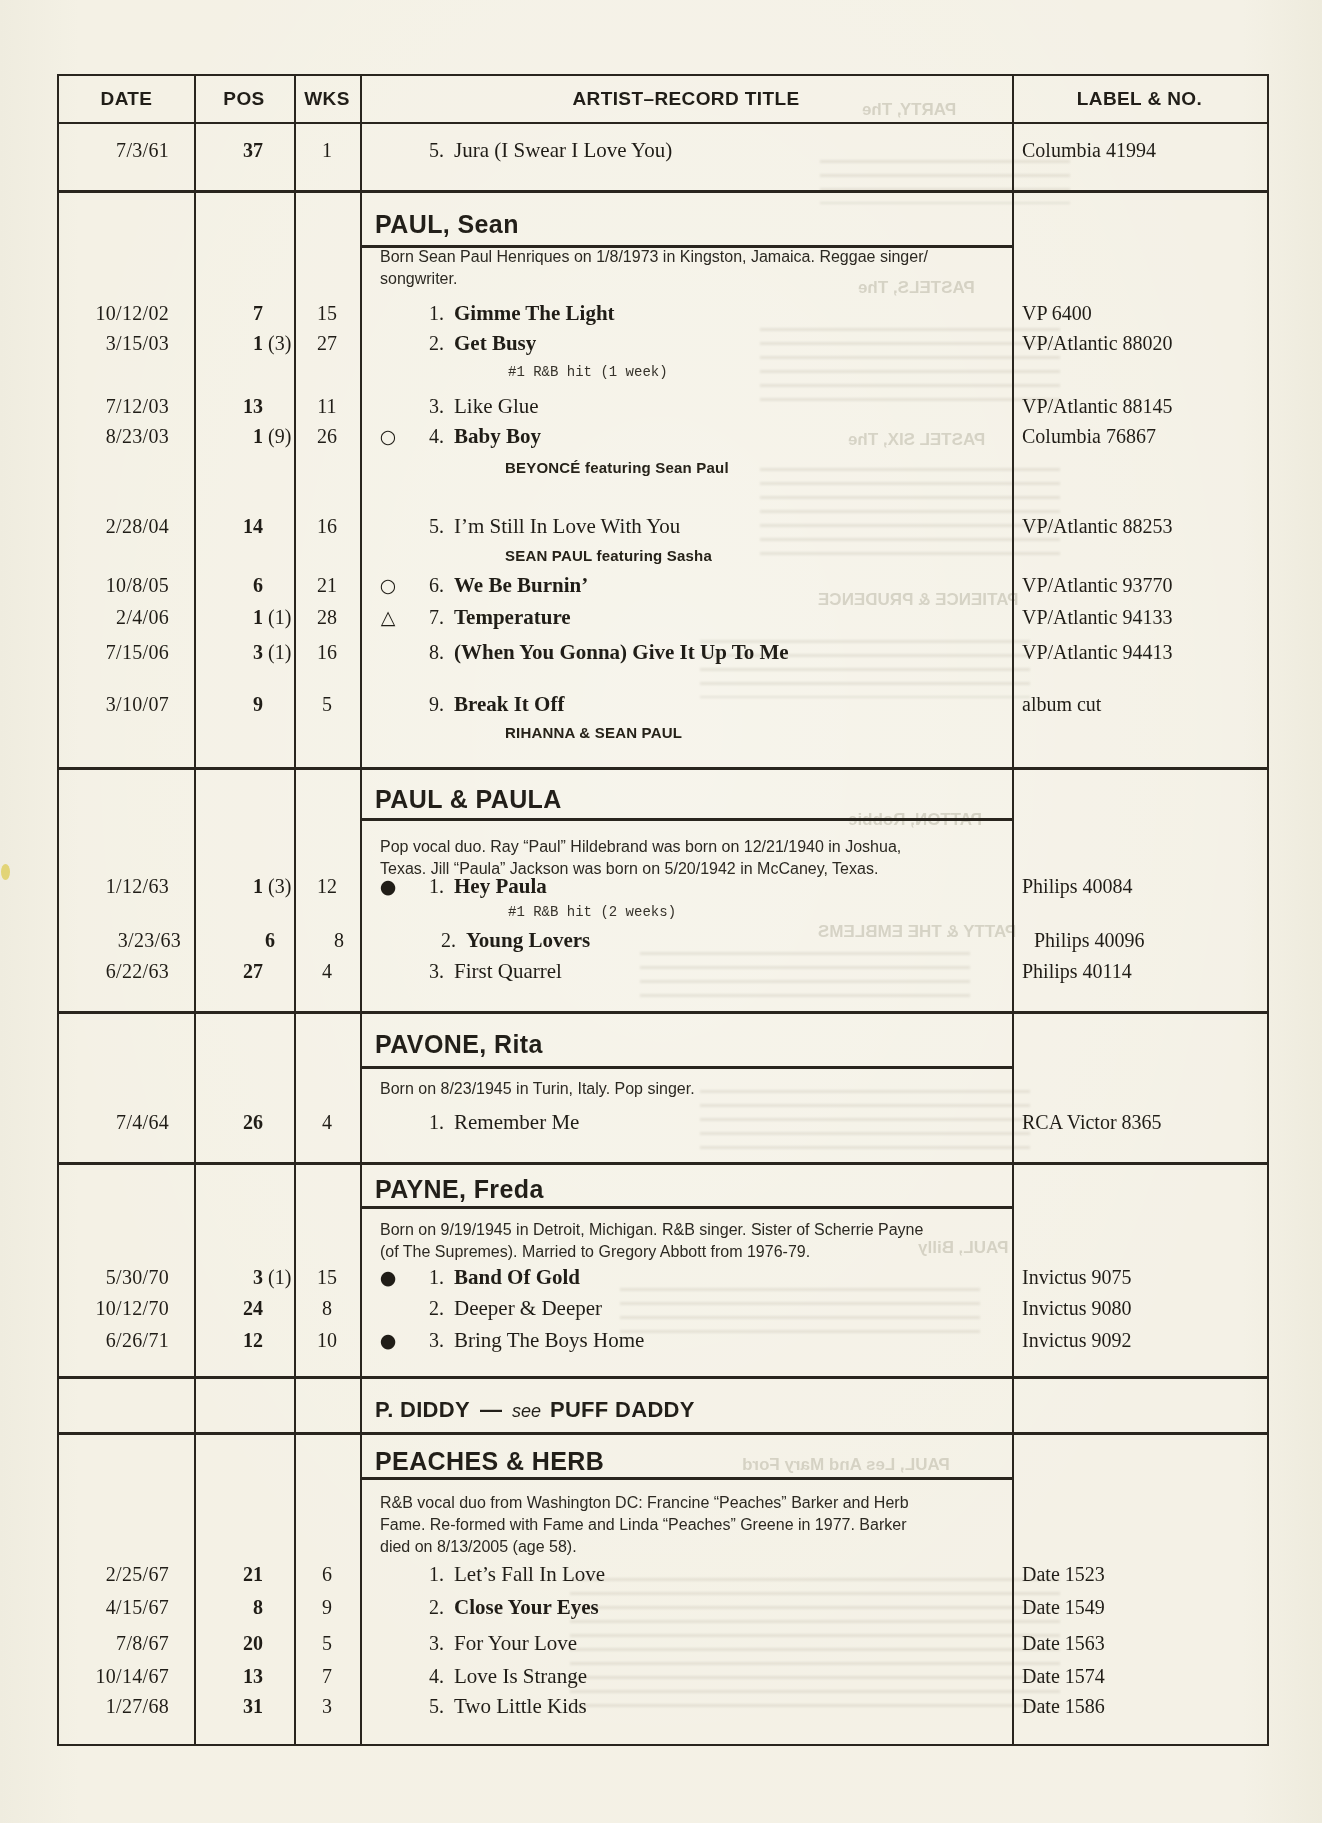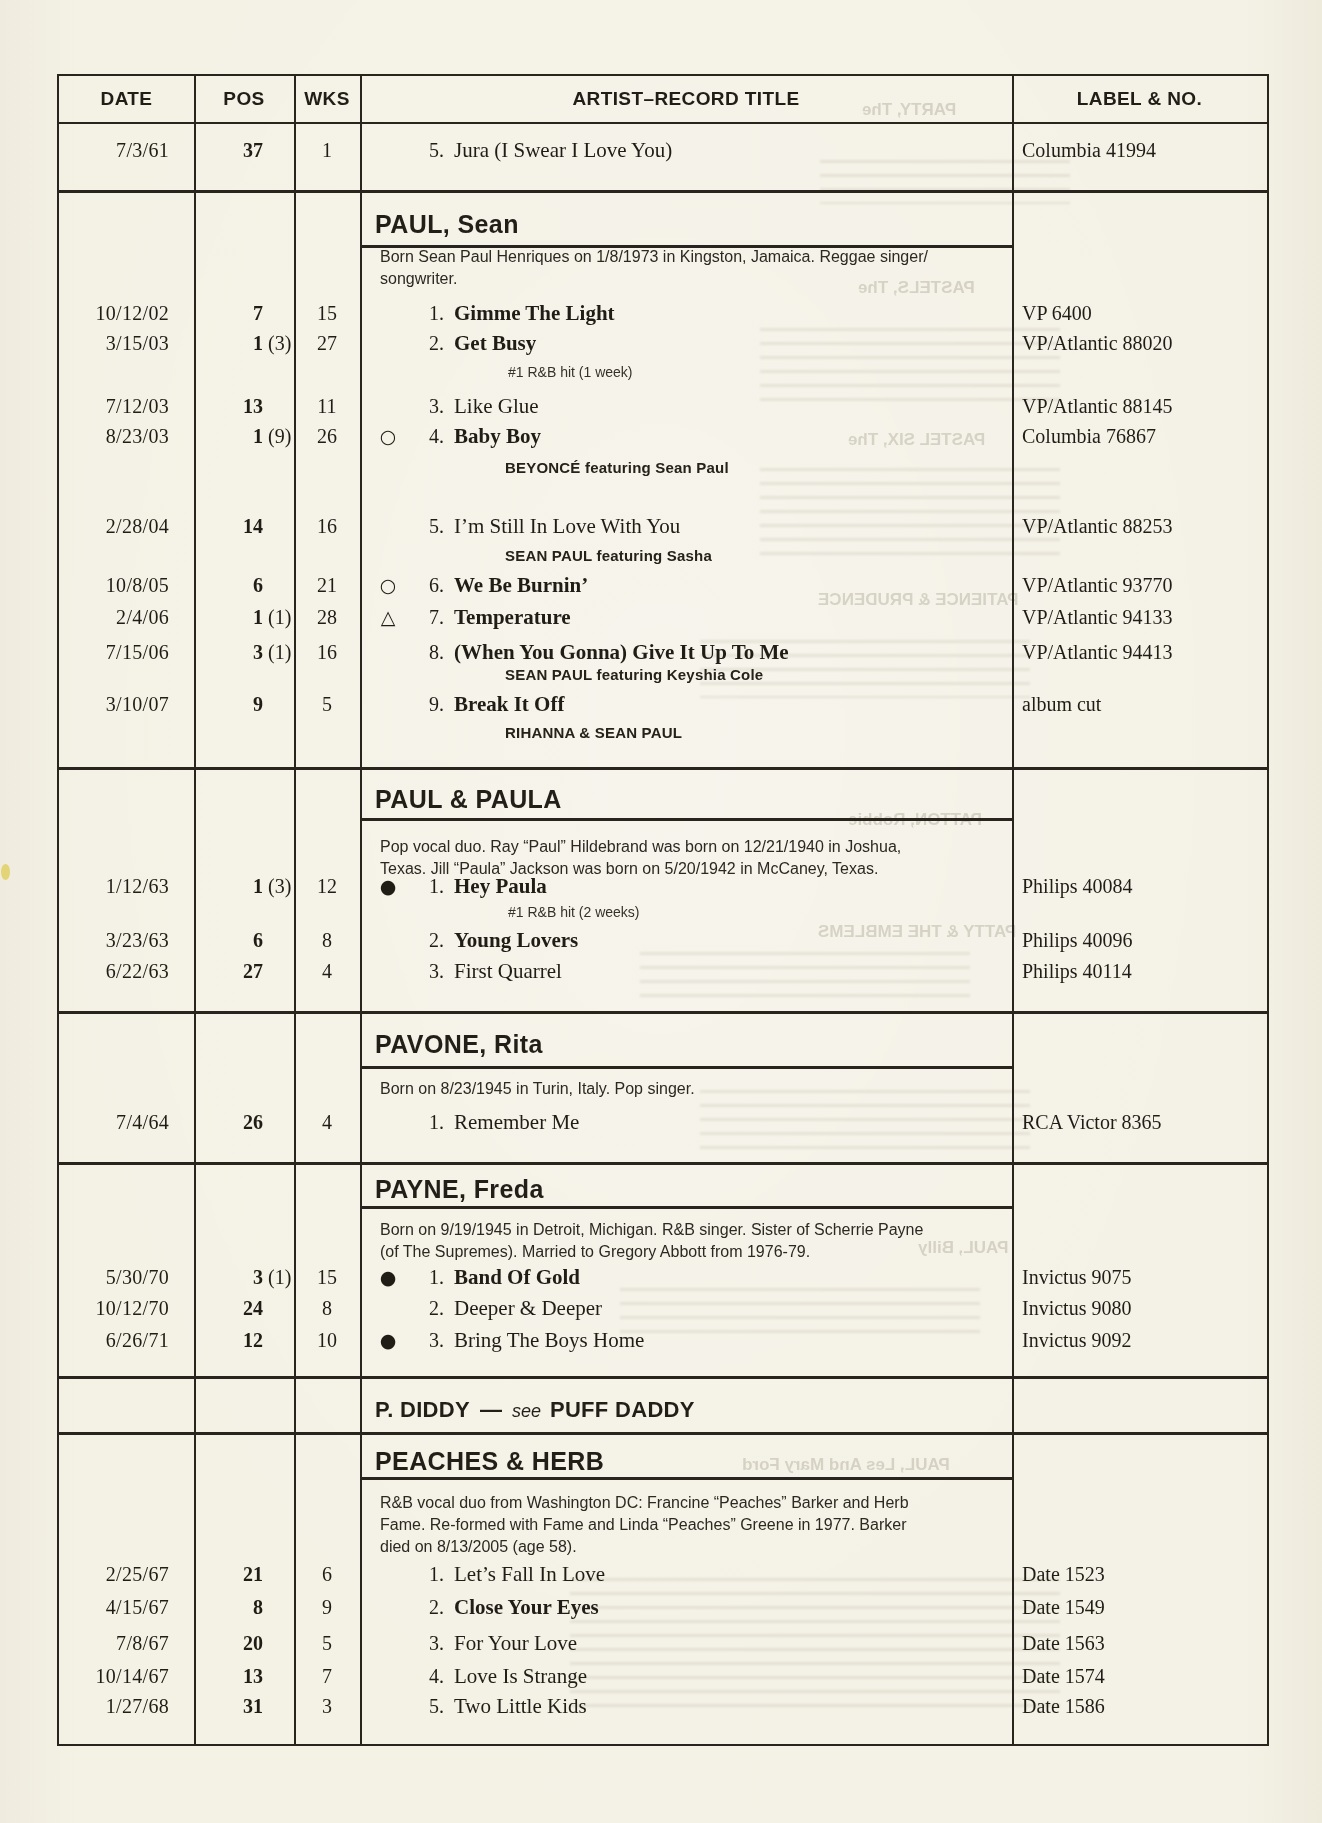--- a/index.html
+++ b/index.html
@@ -63,21 +63,21 @@
   .c-sym{position:absolute;left:316px;width:26px;text-align:center;
          font-family:"DejaVu Sans", sans-serif;font-size:19px;}
   .c-num{position:absolute;left:325px;width:60px;text-align:right;font-size:20px;}
   .c-title{position:absolute;left:395px;white-space:nowrap;}
   .c-title.bold{font-weight:700;}
   .c-label{position:absolute;left:963px;white-space:nowrap;font-size:20px;}
   
   .subrow{position:absolute;left:0;width:100%;height:22px;line-height:22px;}
   .credit{position:absolute;left:446px;font-family:Liberation Sans, sans-serif;
           font-weight:700;font-size:15px;letter-spacing:0.2px;color:#262219;white-space:nowrap;}
-  .note{position:absolute;left:449px;font-family:Liberation Sans, sans-serif;
+  .note{position:absolute;left:449px;font-family:Liberation Mono, monospace;
         font-weight:400;font-size:14px;color:#36322a;white-space:nowrap;}
   
   .artist{
     position:absolute;left:316px;height:30px;line-height:30px;
     font-family:"Liberation Sans", sans-serif;font-weight:700;
     font-size:25px;letter-spacing:0.4px;color:#221f19;white-space:nowrap;
   }
   .bio{
     position:absolute;left:321px;width:548px;
     font-family:"Liberation Sans", sans-serif;font-weight:400;
@@ -230,23 +230,20 @@
     </div>
 
     <div class="row" style="top:562px;">
       <span class="c-date">7/15/06</span>
       <span class="c-pos"><b class="pm">3</b><span class="pp">(1)</span></span>
       <span class="c-wks">16</span>
       <span class="c-num">8.</span>
       <span class="c-title bold">(When You Gonna) Give It Up To Me</span>
       <span class="c-label">VP/Atlantic 94413</span>
     </div>
-    <div class="subrow" style="top:588px;">
-      <span class="credit">SEAN PAUL featuring Keyshia Cole</span>
-    </div>
 
     <div class="row" style="top:614px;">
       <span class="c-date">3/10/07</span>
       <span class="c-pos"><b class="pm">9</b></span>
       <span class="c-wks">5</span>
       <span class="c-num">9.</span>
       <span class="c-title bold">Break It Off</span>
       <span class="c-label">album cut</span>
     </div>
     <div class="subrow" style="top:646px;">
@@ -263,21 +260,21 @@
       <span class="c-wks">12</span>
       <span class="c-sym">●</span>
       <span class="c-num">1.</span>
       <span class="c-title bold">Hey Paula</span>
       <span class="c-label">Philips 40084</span>
     </div>
     <div class="subrow" style="top:825px;">
       <span class="note">#1 R&amp;B hit (2 weeks)</span>
     </div>
 
-    <div class="row" style="top:850px;">
+    <div class="row" style="top:850px;margin-left:12px;">
       <span class="c-date">3/23/63</span>
       <span class="c-pos"><b class="pm">6</b></span>
       <span class="c-wks">8</span>
       <span class="c-num">2.</span>
       <span class="c-title bold">Young Lovers</span>
       <span class="c-label">Philips 40096</span>
     </div>
 
     <div class="row" style="top:881px;">
       <span class="c-date">6/22/63</span>

